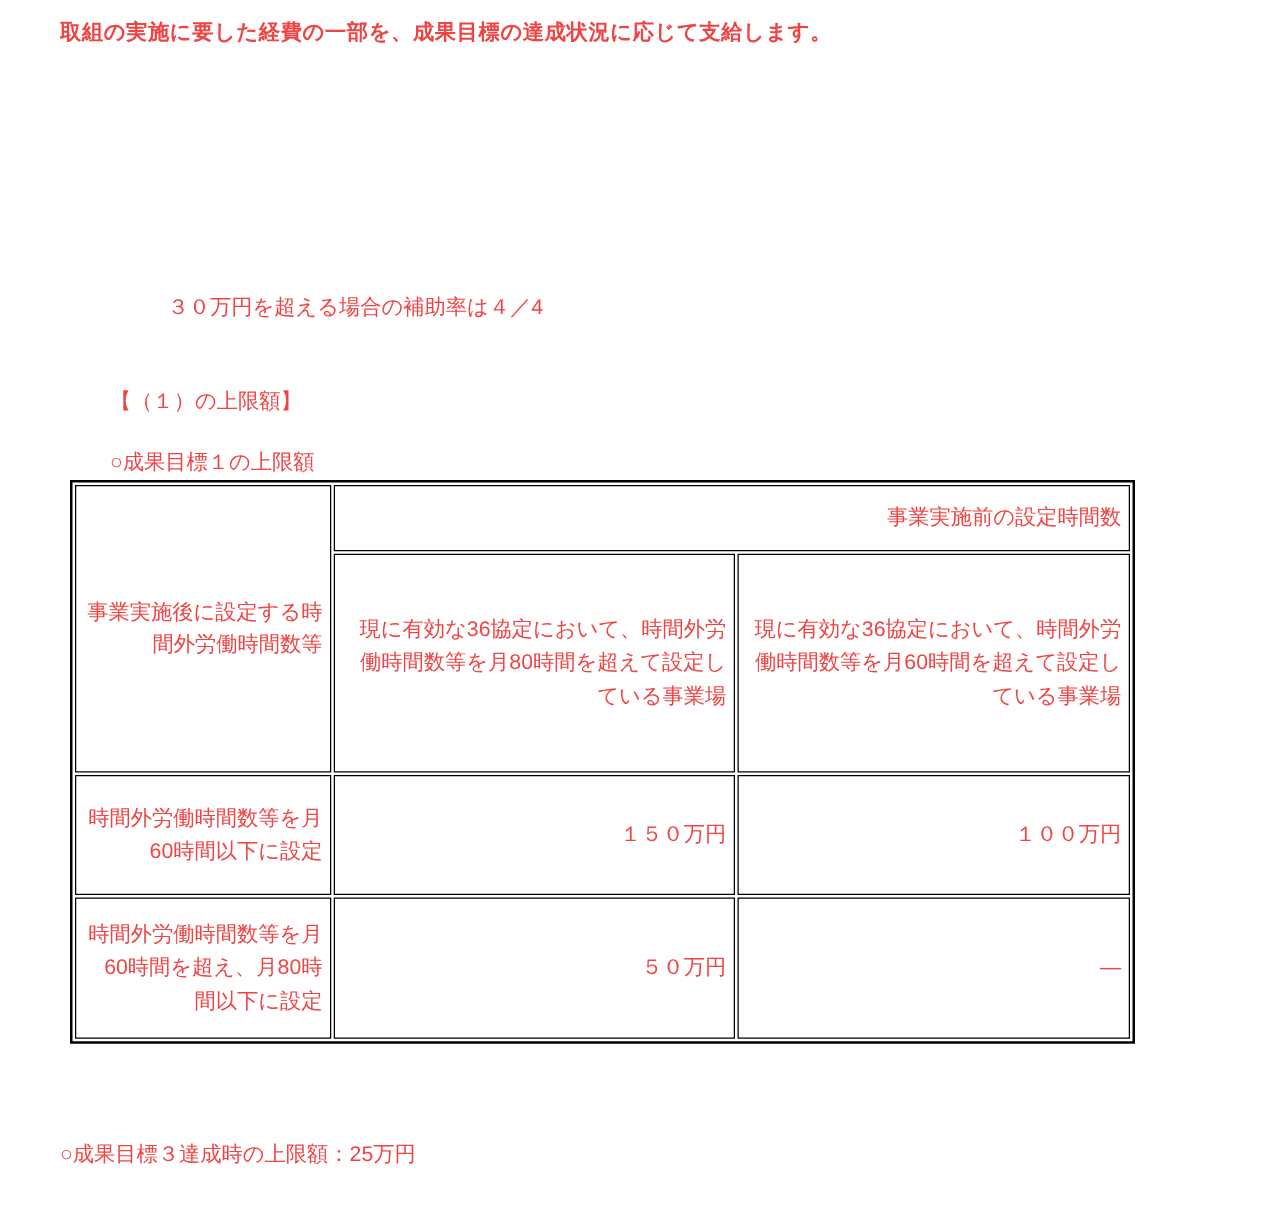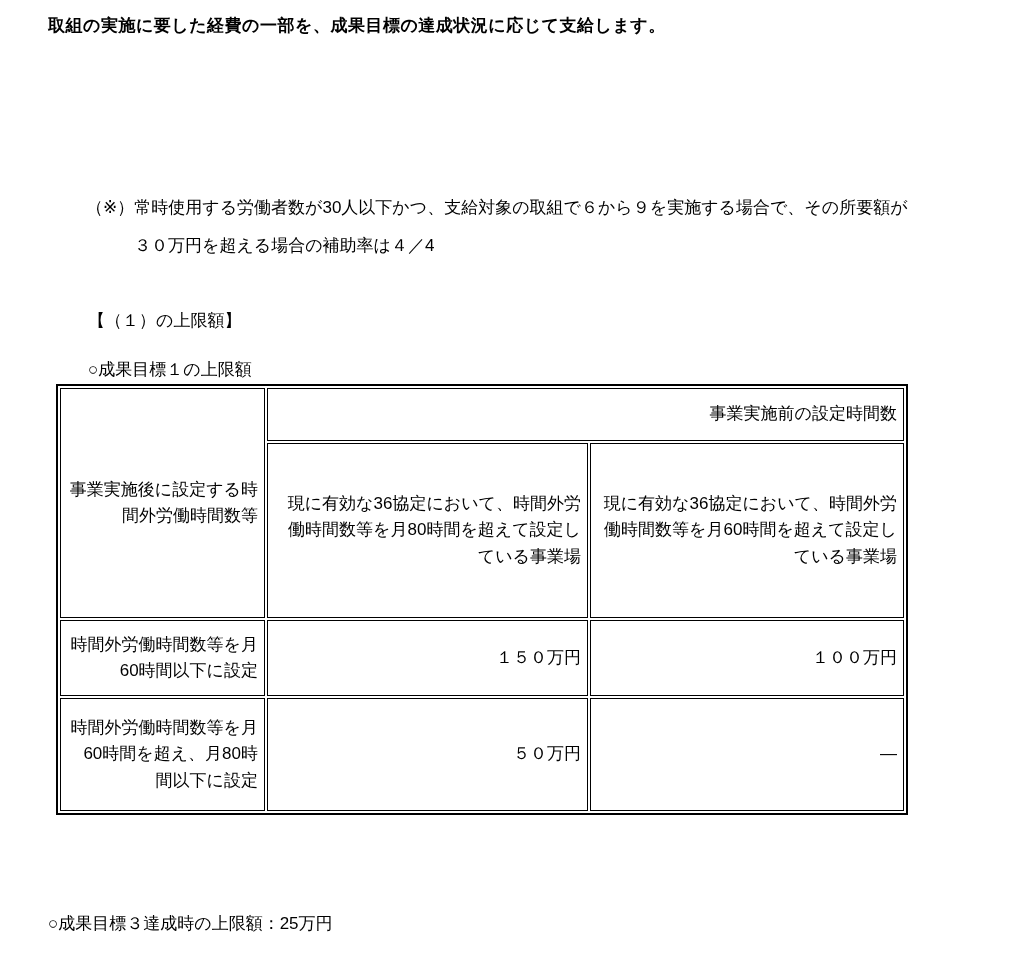--- a/index.html
+++ b/index.html
@@ -3,21 +3,21 @@
 <meta charset="utf-8">
 <style>
   * { margin: 0; padding: 0; box-sizing: border-box; }
   html, body { background: #ffffff; }
   .page {
     position: relative;
     width: 1024px;
     height: 971px;
     background: #ffffff;
     font-family: "Liberation Sans", "DejaVu Sans", sans-serif;
-    color: #000000;
+    color: #ef4444;
     font-size: 17px;
     overflow: hidden;
   }
   .abs { position: absolute; white-space: nowrap; }
   .title { left: 48px; top: 14px; font-weight: bold; letter-spacing: 0.5px; }
   .intro { left: 90px; top: 86px; }
   .item1 { left: 60px; top: 124px; }
   .item2 { left: 60px; top: 168px; }
   .note1 { left: 86px; top: 196px; }
   .note2 { left: 134px; top: 234px; }
@@ -45,34 +45,33 @@
     text-align: right;
     word-break: break-all;
     overflow-wrap: anywhere;
     white-space: normal;
   }
   col.c1 { width: 205px; }
   col.c2 { width: 321px; }
   col.c3 { width: 314px; }
   tr.r1 { height: 53px; }
   tr.r2 { height: 175px; }
-  tr.r3 { height: 76px; }
+  tr.r3 { height: 96px; }
   tr.r4 { height: 113px; }
 </style>
 </head>
 <body>
 
 <div class="page">
 
   <p class="abs title">取組の実施に要した経費の一部を、成果目標の達成状況に応じて支給します。</p>
 
 
 
 
-  <p class="abs note1">（※）常時使用する労働者数が30人以下かつ、支給対象の取組で６から９を実施する場合で、その所要額が</p>
 
   <p class="abs note2">３０万円を超える場合の補助率は４／4</p>
 
   <p class="abs section">【（１）の上限額】</p>
 
   <p class="abs caption">○成果目標１の上限額</p>
 
   <table class="limits">
     <colgroup>
       <col class="c1">

